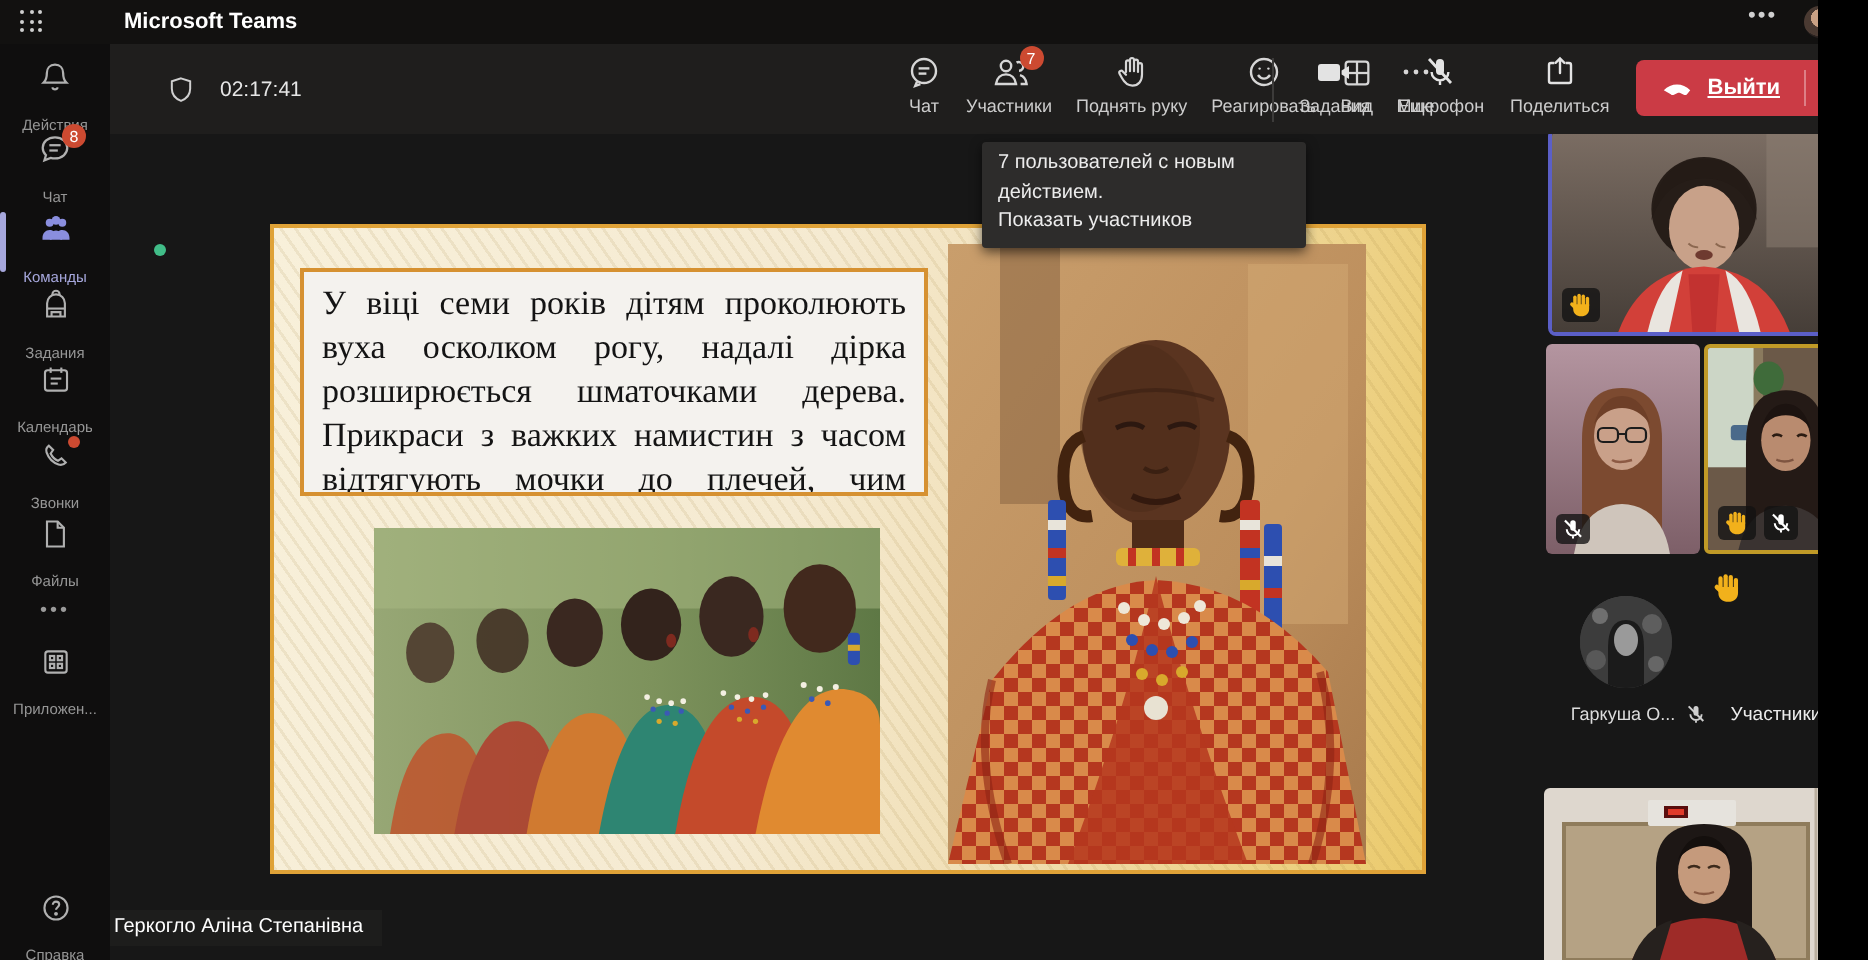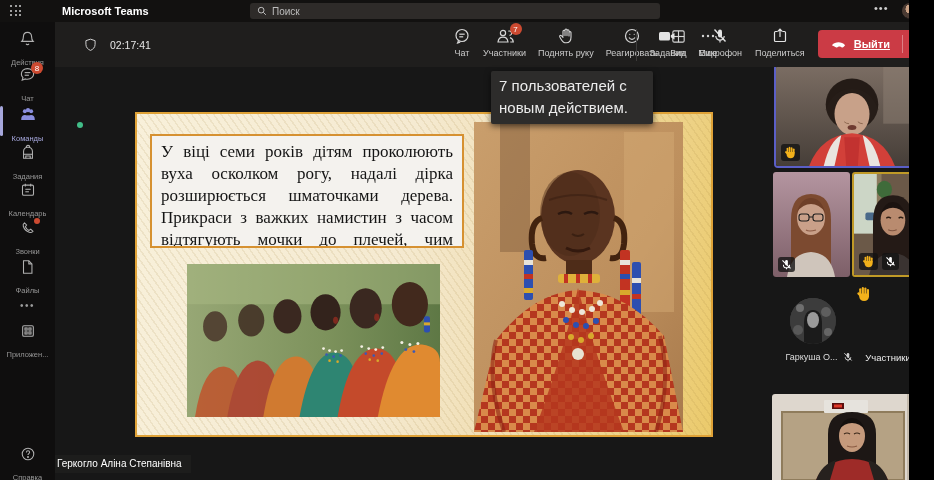--- a/index.html
+++ b/index.html
@@ -54,21 +54,21 @@
   .slide-textbox { position:absolute; left:13px; top:20px; width:314px; height:114px; background:#f4f2ee; border:2px solid #d69131;
     padding:5px 9px; font-family:"Liberation Serif", serif; font-size:17px; line-height:1.3; color:#141414; text-align:justify; overflow:hidden; }
   .photo { position:absolute; overflow:hidden; }
   .photo-left { left:50px; top:150px; width:253px; height:153px; }
   .photo-right { left:337px; top:8px; width:209px; height:310px; }
   .photo svg { display:block; width:100%; height:100%; }
 
   .presenter-label { position:absolute; left:48px; top:455px; background:#1d1d1c; color:#fff; font-size:10px; padding:3px 9px 4px; z-index:6; }
 
   
-  .tooltip { position:absolute; left:491px; top:71px; width:162px; background:#2d2c2b; color:#ececec; font-size:15px; line-height:1.45;
+  .tooltip { position:absolute; left:491px; top:71px; width:162px; background:#2d2c2b; color:#ececec; font-size:10px; line-height:1.45;
     padding:4px 8px 5px; border-radius:2px; box-shadow:0 2px 6px rgba(0,0,0,0.6); z-index:50; }
 
   
   .tile { position:absolute; overflow:hidden; border-radius:4px; z-index:10; background:#000; }
   .tile svg { display:block; width:100%; height:100%; }
   .tile-1 { left:774px; top:64px; width:157px; height:104px; border:2.5px solid #5b5fc7; }
   .tile-2 { left:773px; top:172px; width:77px; height:105px; border-radius:3px; }
   .tile-3 { left:852px; top:172px; width:79px; height:105px; border:2px solid #c09a27; border-radius:3px; }
   .tile-4 { left:772px; top:394px; width:160px; height:86px; border-radius:3px 3px 0 0; }
   .overlay-row { position:absolute; left:5px; bottom:5px; display:flex; gap:4px; z-index:11; }
@@ -93,27 +93,20 @@
         <i></i>
         <i></i>
         <i></i>
         <i></i>
         <i></i>
         <i></i>
         <i></i>
         <i></i>
       </div>
     <div class="app-title">Microsoft Teams</div>
-    <div class="search-box">
-      <svg width="10" height="10" viewBox="0 0 12 12">
-          <circle cx="5" cy="5" r="3.4" fill="none" stroke="#bdbdbd" stroke-width="1.2"></circle>
-          <line x1="7.6" y1="7.6" x2="10.6" y2="10.6" stroke="#bdbdbd" stroke-width="1.2"></line>
-        </svg>
-      <input type="text" placeholder="Поиск" style="">
-    </div>
     <div class="topbar-more">•••</div>
     <div class="top-avatar">
         <span class="presence"></span>
       </div>
   </div>
 
   <div class="sidebar">
     <div class="side-accent"></div>
 
     <div class="side-item" style="top:8px">
@@ -342,20 +335,21 @@
         </div>
       </div>
     </div>
   </div>
 
   <div class="stage"></div>
   <div class="green-dot"></div>
 
   <div class="tooltip">
     <div>7 пользователей с новым действием.</div>
+    <div>Показать участников</div>
   </div>
 
   <div class="slide">
     <div class="stripes"></div>
     <div class="slide-textbox">У віці семи років дітям проколюють вуха осколком рогу, надалі дірка розширюється шматочками дерева. Прикраси з важких намистин з часом відтягують мочки до плечей, чим більше вони відтягнуті - тим красивіше.</div>
 
     <div class="photo photo-left">
       <svg viewBox="0 0 252 152" preserveAspectRatio="none">
         <defs>
           <linearGradient id="lg" x1="0" y1="0" x2="1" y2="0">

